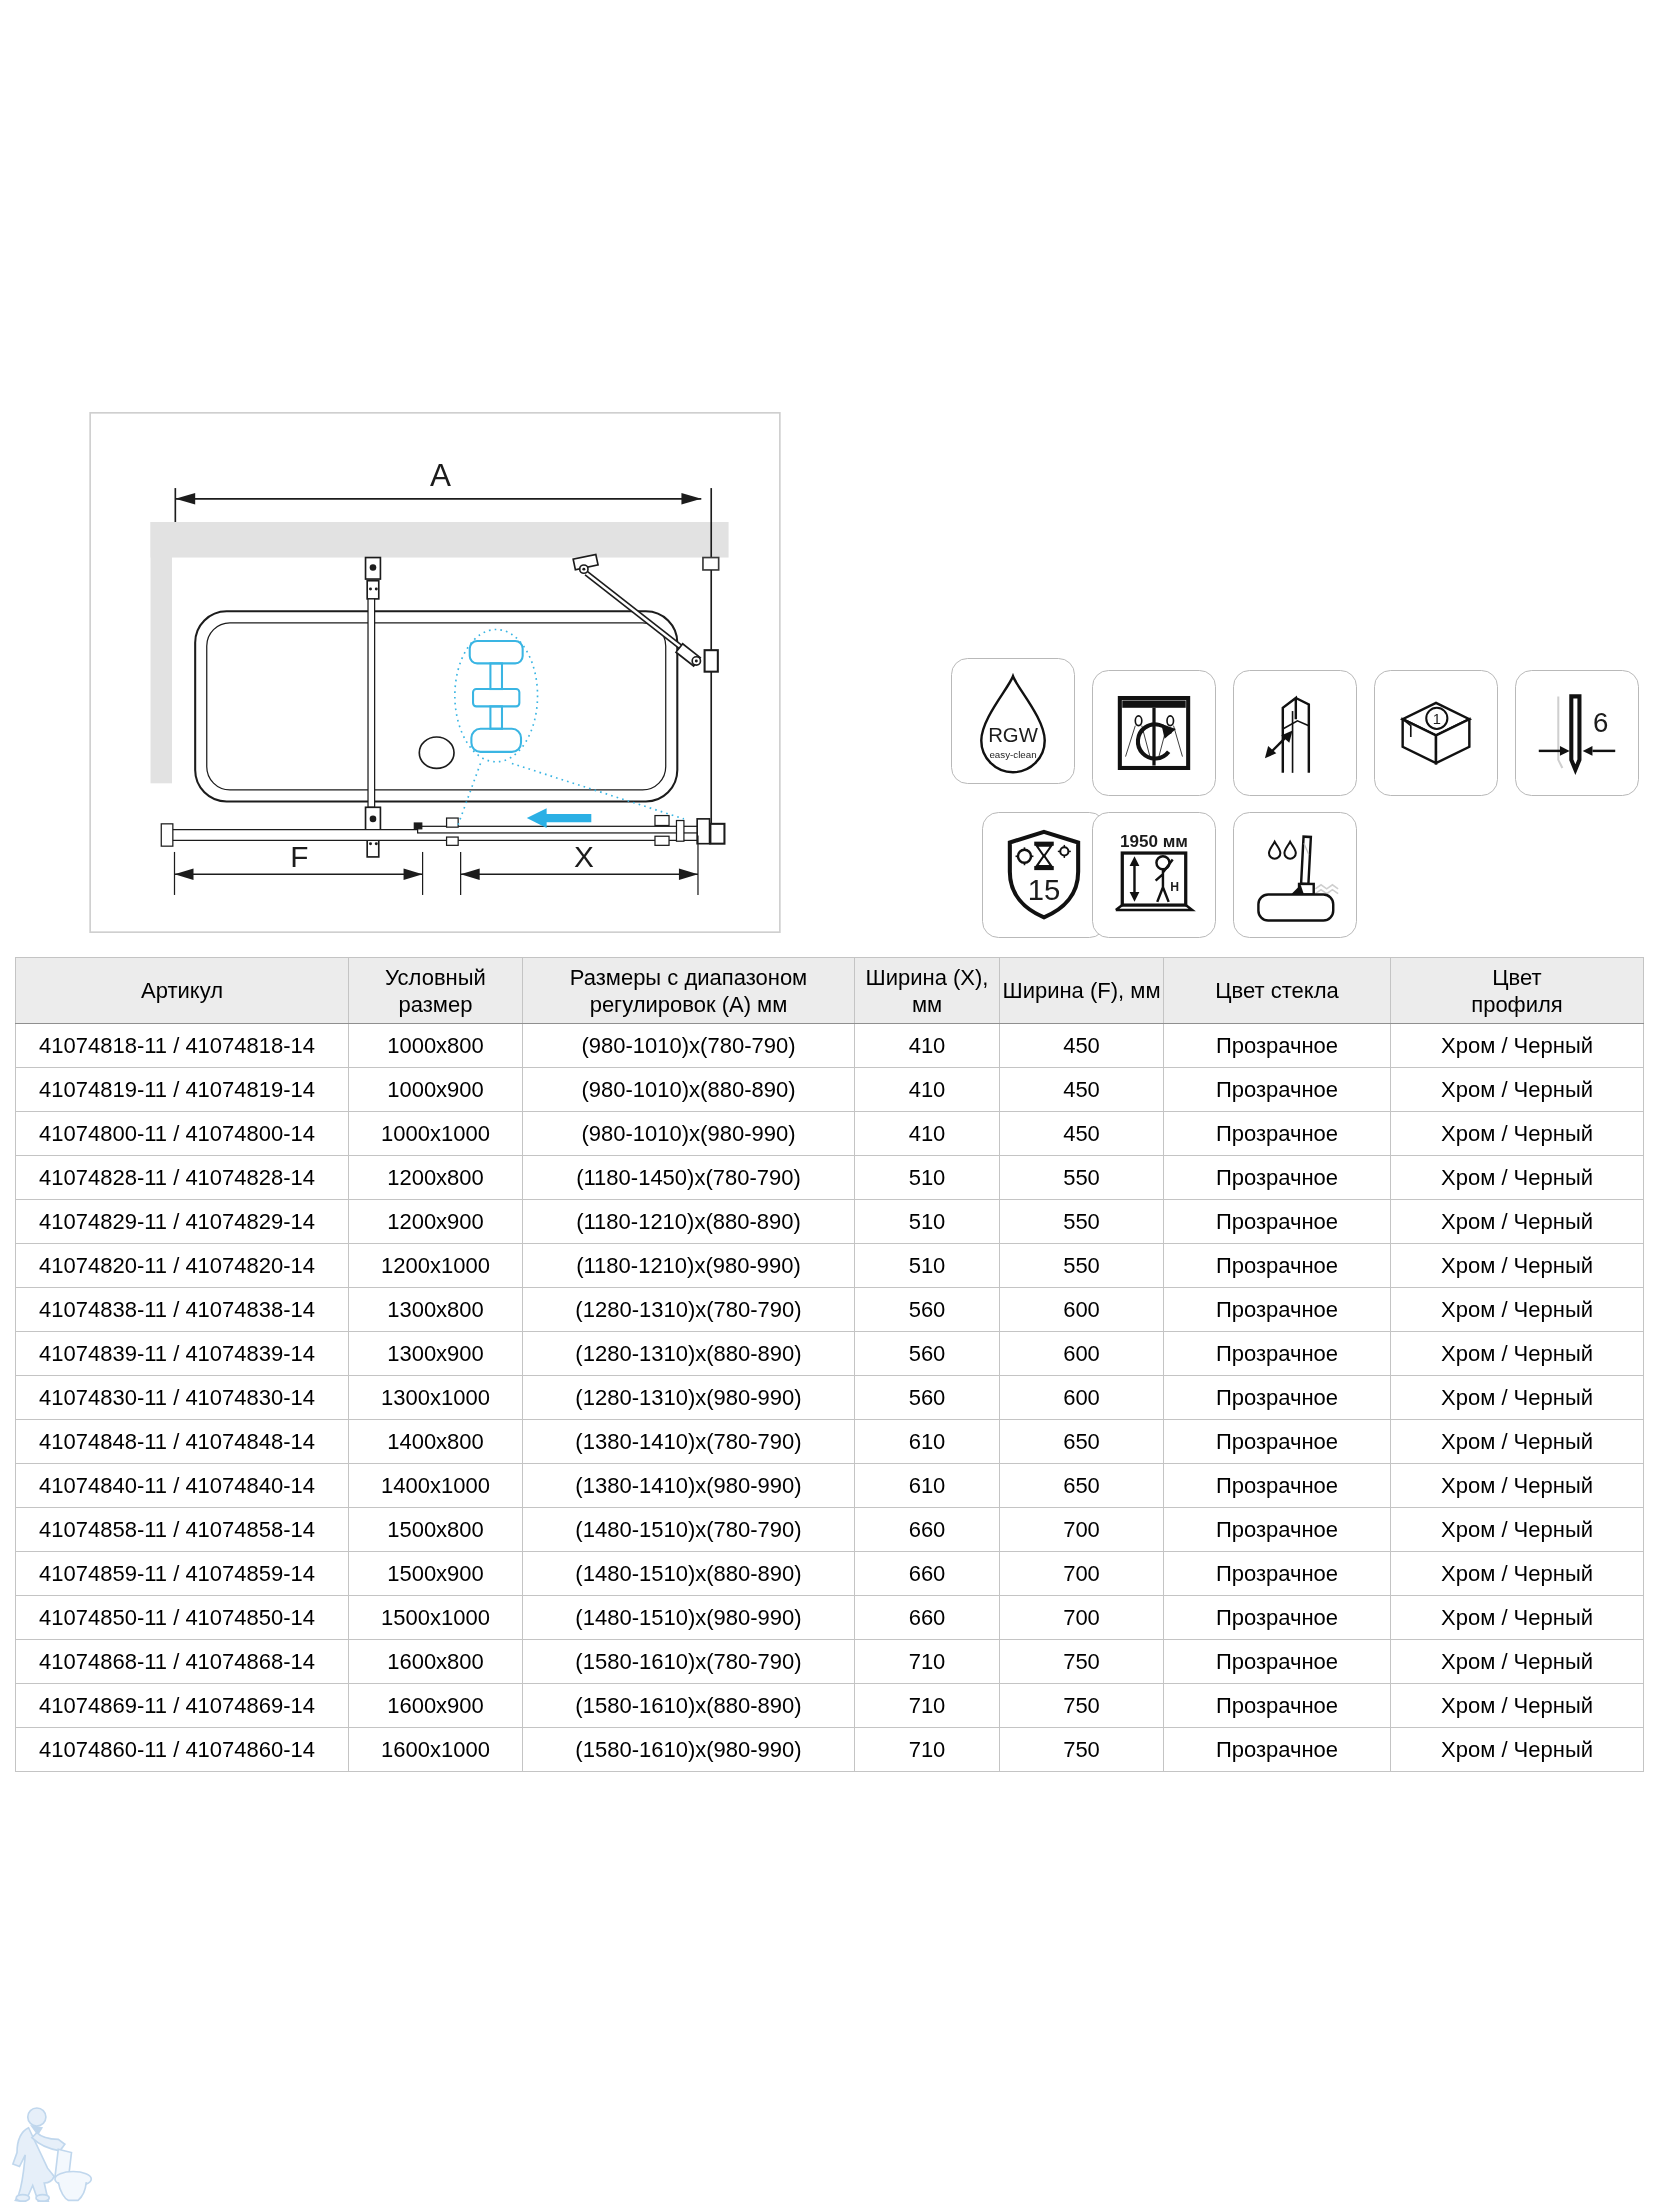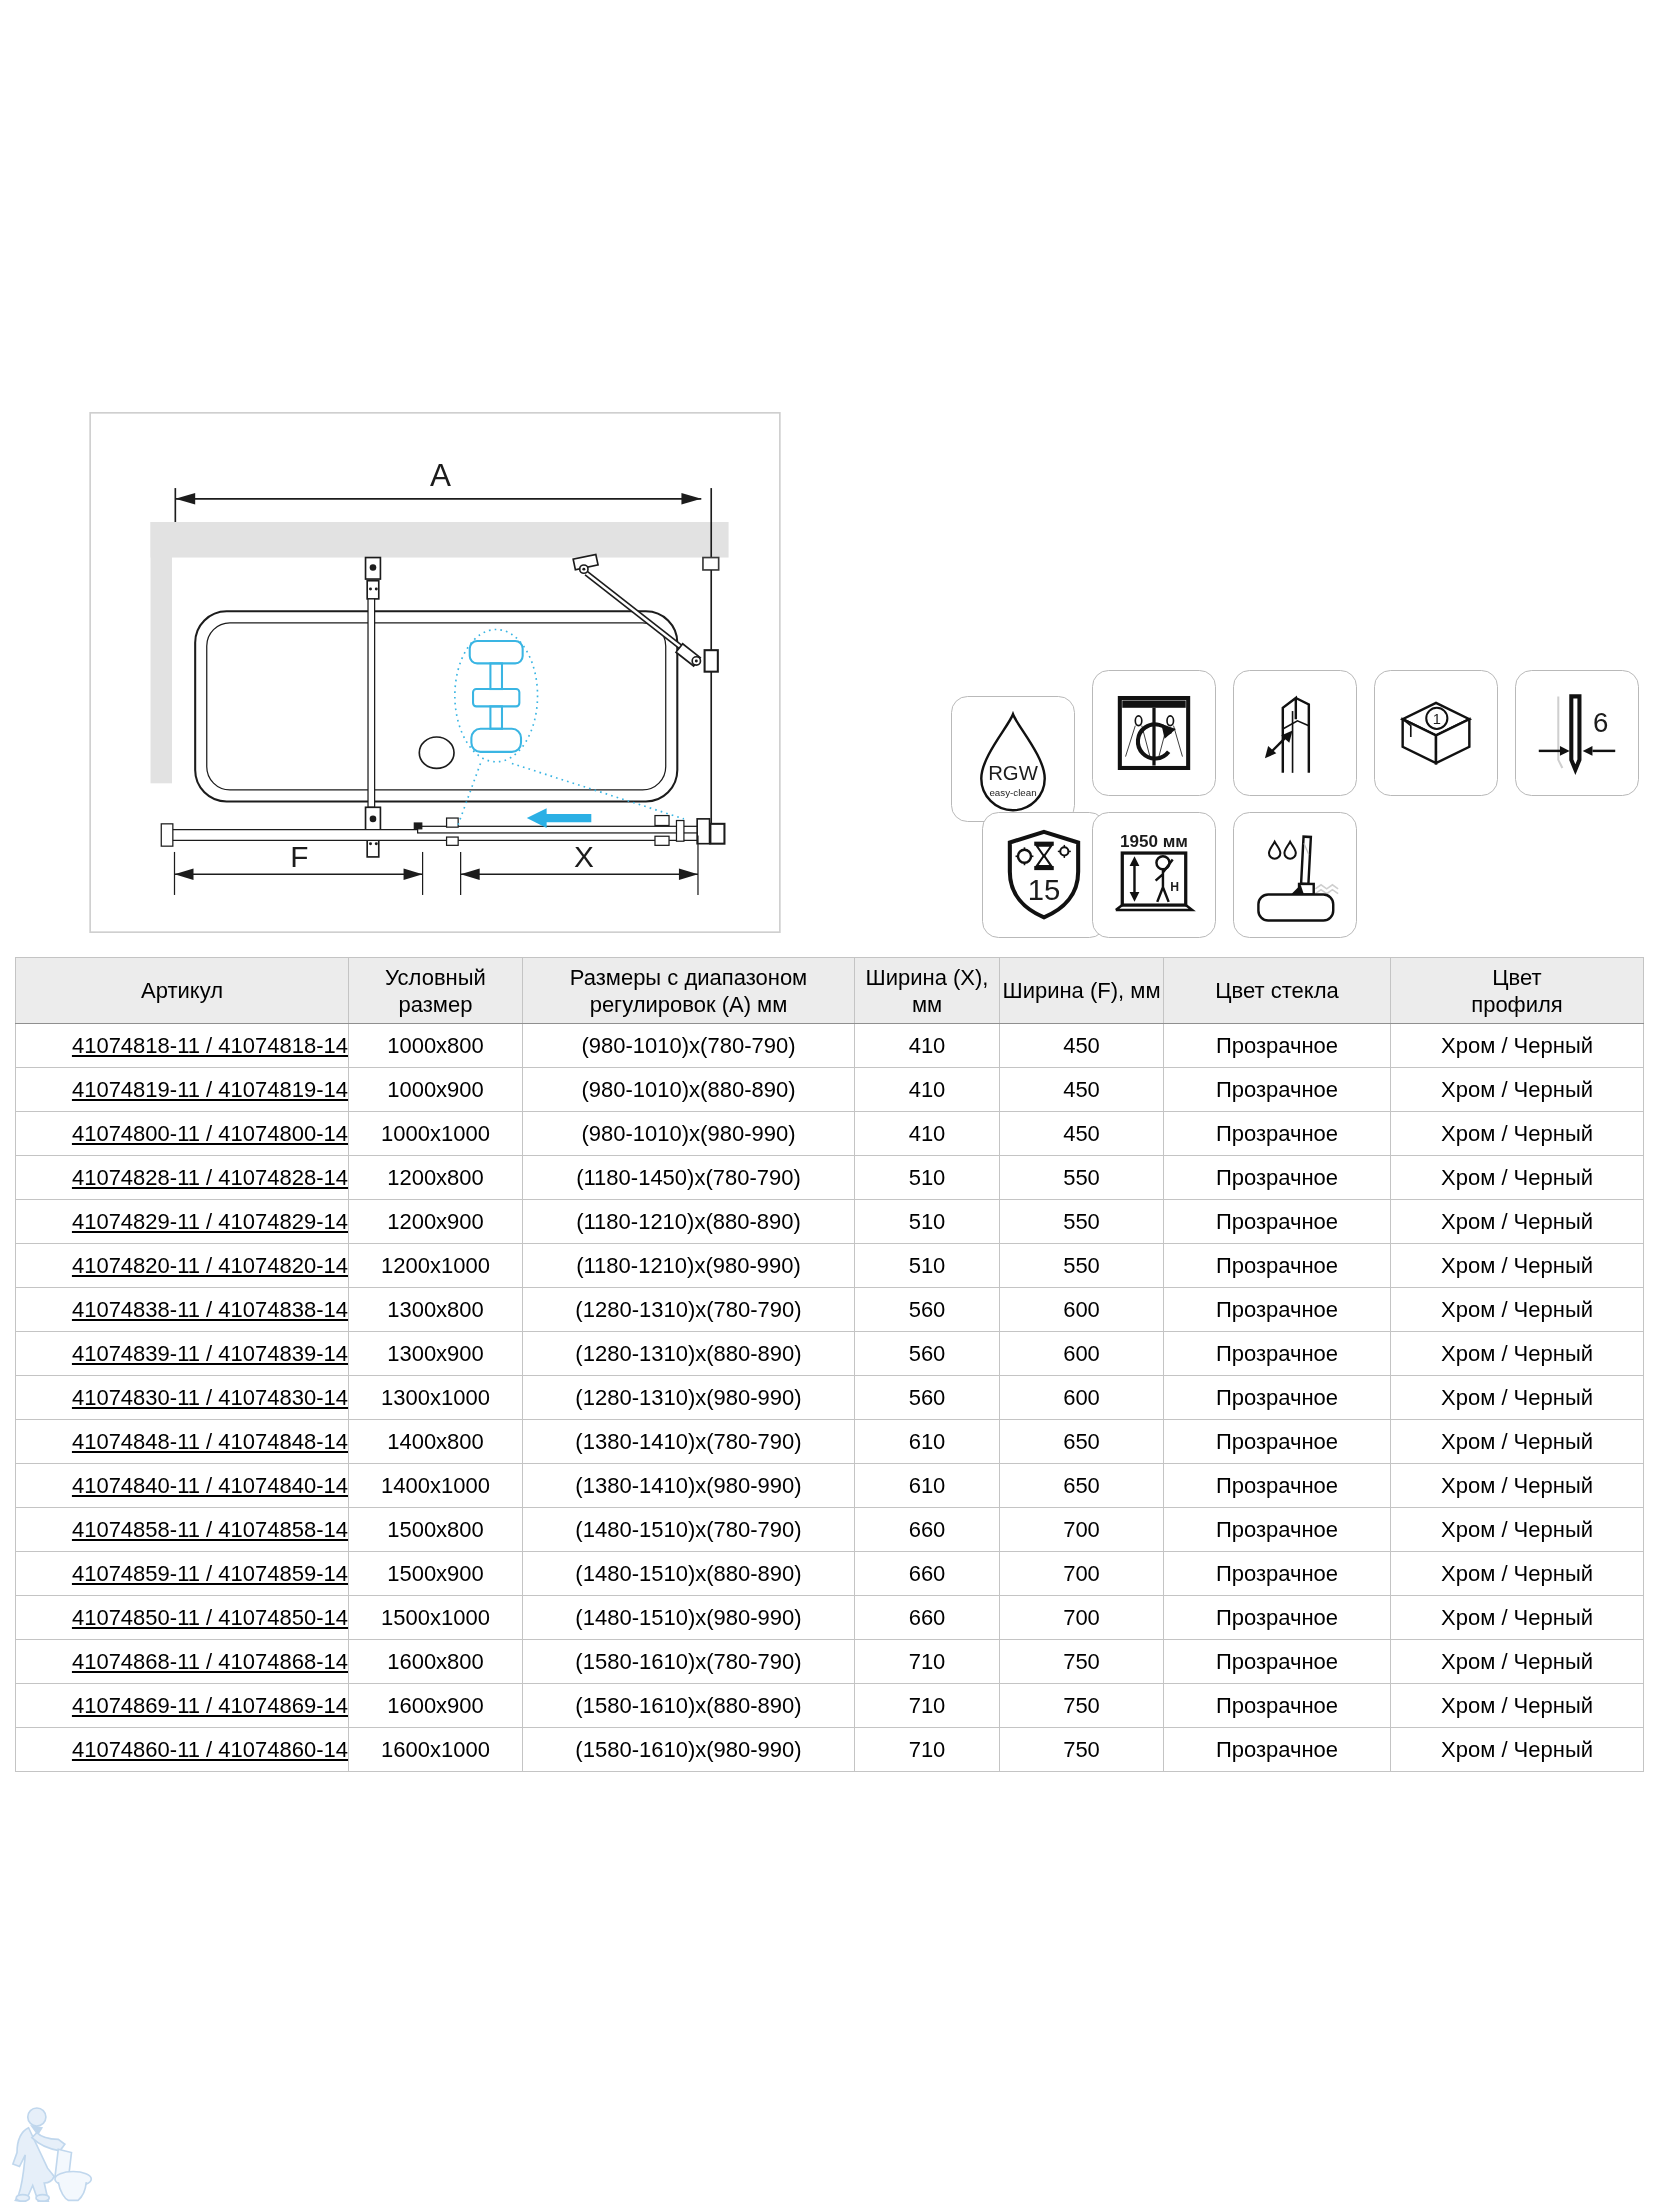--- a/index.html
+++ b/index.html
@@ -11,21 +11,21 @@
   .feat{position:absolute;width:124px;height:126px;border:1.7px solid #b9b9b9;border-radius:16.5px;
         background:#fff;box-sizing:border-box;}
   .feat svg{width:100%;height:100%;}
   
   .spec-table{position:absolute;left:15px;top:957px;width:1626px;border-collapse:collapse;
               table-layout:fixed;font-size:22px;color:#000000;}
   .spec-table th,.spec-table td{border:0.8px solid #c4c4c4;font-weight:400;padding:0;}
   .spec-table thead th{background:#ececec;height:65px;border-bottom:1.7px solid #8f8f8f;
                        line-height:27px;text-align:center;}
   .spec-table tbody td{height:43px;text-align:center;background:#fff;}
-  .spec-table td.c0{text-align:right;padding-left:23px;text-decoration:underline;}
+  .spec-table td.c0{text-align:left;padding-left:23px;}
   .spec-table th .hwrap{display:inline-block;}
   .spec-table th .h6{max-width:112px;}
   
   #mascot{position:absolute;left:6.6px;top:2103px;opacity:.65;}
   .svgtext{font-family:"Liberation Sans",sans-serif;fill:#1c1c1c;}
 </style>
 </head>
 <body>
 
 <div id="page">
@@ -114,21 +114,21 @@
       <line x1="449" y1="559" x2="736" y2="559" stroke-width="2"></line>
     </g>
     <polygon points="103,559 126,552 126,566" fill="#1c1c1c"></polygon>
     <polygon points="403,559 380,552 380,566" fill="#1c1c1c"></polygon>
     <polygon points="449,559 472,552 472,566" fill="#1c1c1c"></polygon>
     <polygon points="736,559 713,552 713,566" fill="#1c1c1c"></polygon>
     <text class="svgtext" x="243" y="550" font-size="36">F</text>
     <text class="svgtext" x="586" y="550" font-size="36">X</text>
   </svg>
 
-  <div class="feat" style="left:951px;top:696px;">
+  <div class="feat" style="left:951px;top:658px;">
     <svg viewBox="0 0 150 150">
       <path d="M75 20 C70 34 36 72 36 99 a39 39 0 0 0 78 0 C114 72 80 34 75 20 Z" fill="none" stroke="#111" stroke-width="3"></path>
       <text class="svgtext" x="75" y="101" font-size="25" text-anchor="middle">RGW</text>
       <text class="svgtext" x="75" y="120" font-size="12" text-anchor="middle">easy-clean</text>
     </svg>
   </div>
 
   <div class="feat" style="left:1092px;top:670px;">
     <svg viewBox="0 0 150 150">
       <rect x="33" y="32" width="84" height="86" fill="none" stroke="#111" stroke-width="5"></rect>

